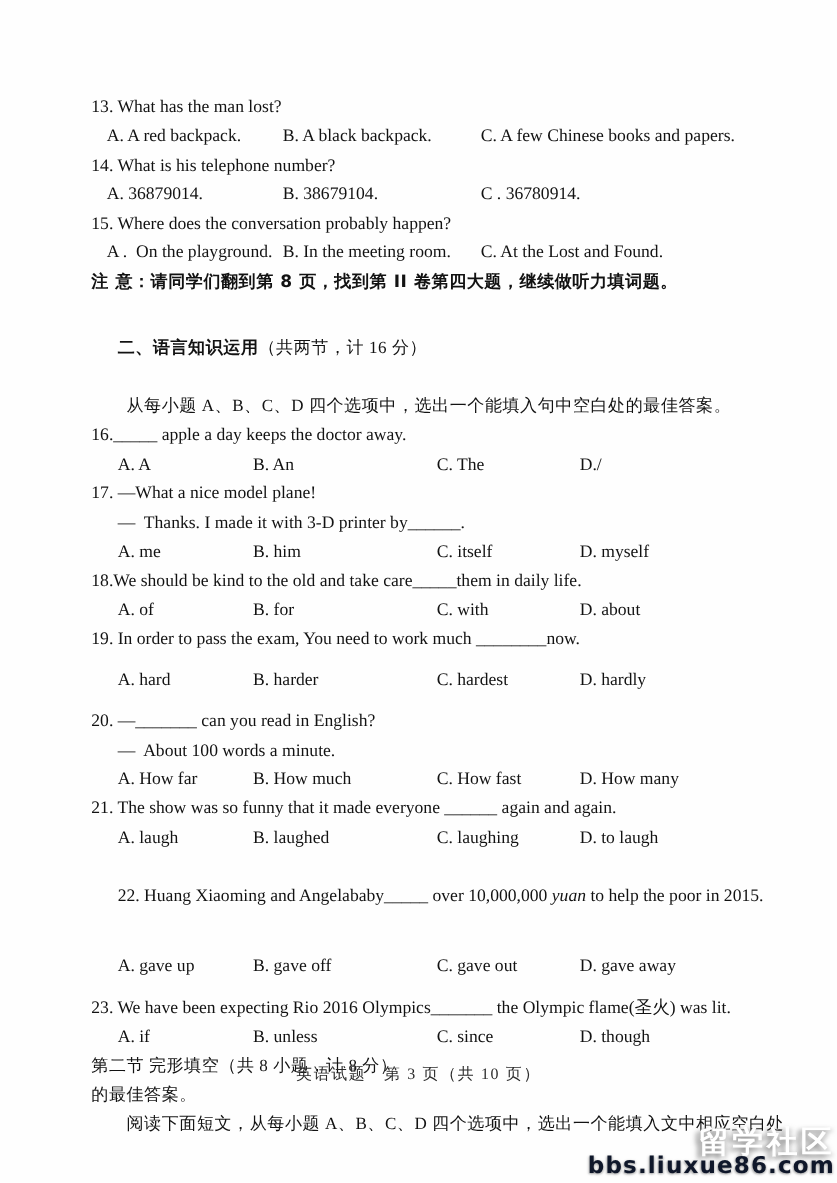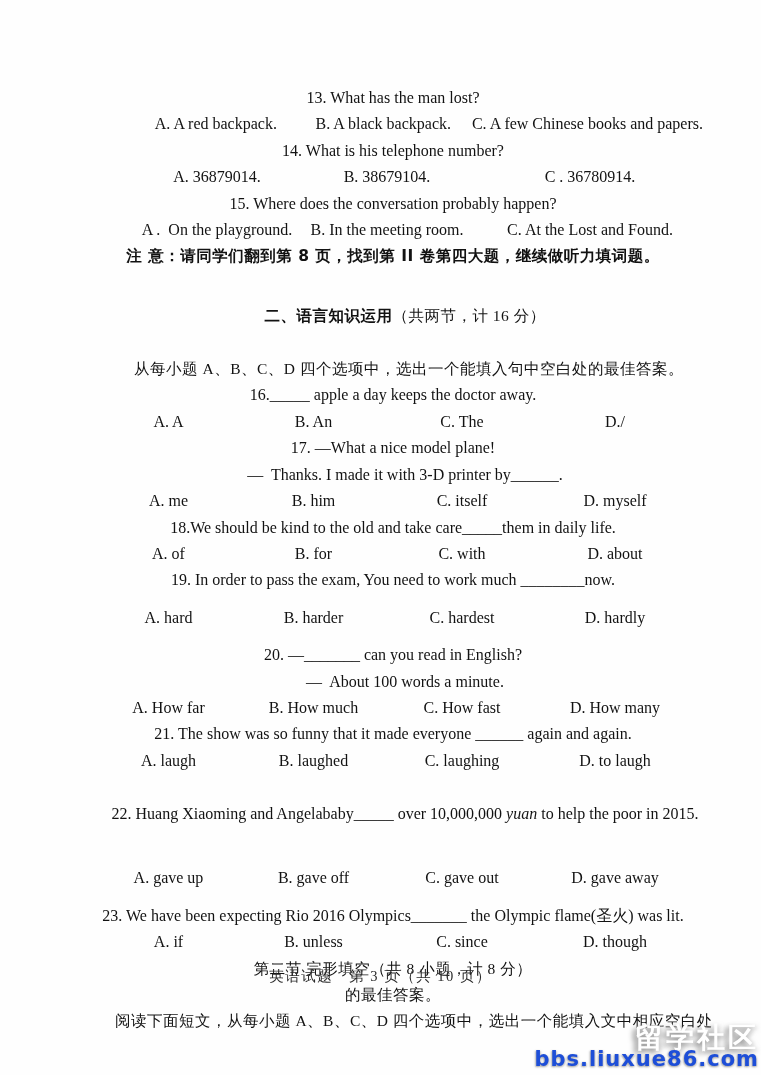--- a/index.html
+++ b/index.html
@@ -5,24 +5,24 @@
   html,body{margin:0;padding:0;background:#ffffff;}
   .page{
     position:relative;
     width:761px;height:1075px;
     background:#fefefe;
     overflow:hidden;
     font-family:"Liberation Serif","DejaVu Serif",serif;
     color:#121212;
   }
   .content{padding:85px 58px 0 83px;}
-  .ln{font-size:16px;line-height:26.4px;white-space:pre;text-align:center;}
+  .ln{font-size:16px;line-height:26.4px;white-space:pre;}
   .row{display:flex;}
   .opts3{padding-left:14px;}
-  .o3a{width:160px;white-space:pre;margin-left:40px;}
+  .o3a{width:160px;white-space:pre;}
   .o3b{width:180px;white-space:pre;}
   .o3c{flex:1;white-space:pre;}
   .opts4{padding-left:24px;}
   .o4a{width:123px;white-space:pre;}
   .o4b{width:167px;white-space:pre;}
   .o4c{width:130px;white-space:pre;}
   .o4d{flex:1;white-space:pre;}
   .ind1{padding-left:24px;}
   .ind2{padding-left:32px;}
   .cnb{
@@ -42,21 +42,21 @@
     position:absolute;right:2px;bottom:4px;text-align:right;
     font-family:"DejaVu Sans","Liberation Sans",sans-serif;
   }
   .wm-title{
     font-weight:800;font-size:28px;line-height:1.05;
     color:#ffffff;letter-spacing:3px;
     text-shadow:-4px 3px 5px rgba(125,125,125,0.8), 2px 2px 4px rgba(150,150,150,0.55);
   }
   .wm-url{
     font-weight:700;font-size:21px;margin-top:-5px;
-    color:#1d4ed8;letter-spacing:1px;
+    color:#0f172a;letter-spacing:1px;
     text-shadow:-1px 1px 2px rgba(165,165,165,0.9), 1px 1px 2px rgba(180,180,180,0.7);
   }
 </style>
 </head>
 <body>
 
 <div class="page">
   <div class="content">
 
     <div class="ln">13. What has the man lost?</div>

